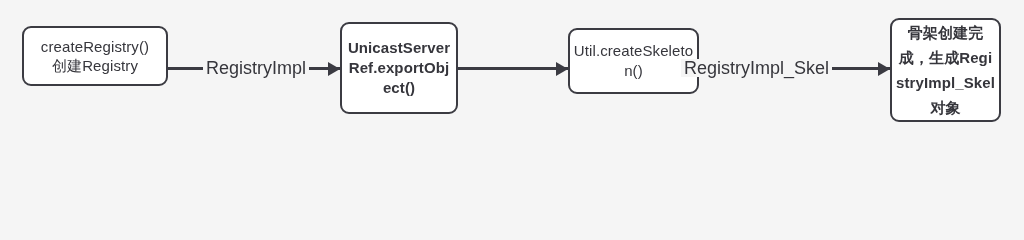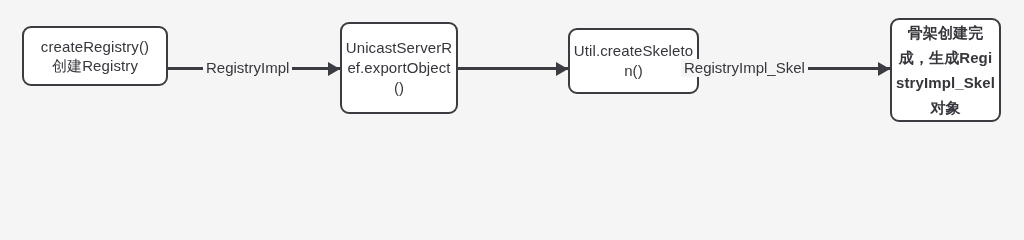--- a/index.html
+++ b/index.html
@@ -44,21 +44,21 @@
     box-sizing: border-box;
     word-break: break-all;
     white-space: normal;
   }
 
   #node-1 { left: 22px;  top: 26px; width: 146px; height: 60px; }
   #node-2 { left: 340px; top: 22px; width: 118px; height: 92px; }
   #node-3 { left: 568px; top: 28px; width: 131px; height: 66px; }
   #node-4 { left: 890px; top: 18px; width: 111px; height: 104px; }
 
-  #node-2 .txt { line-height: 20px; }
+  #node-2 .txt { line-height: 20px; font-weight: bold; }
   #node-3 .txt { line-height: 20px; }
   #node-4 .txt { line-height: 25px; font-weight: bold; }
 
   
   .edge {
     position: absolute;
     height: 3px;
     background: #3b3b42;
   }
   .arrowhead {
@@ -66,21 +66,21 @@
     width: 0;
     height: 0;
     border-top: 7px solid transparent;
     border-bottom: 7px solid transparent;
     border-left: 12px solid #3b3b42;
   }
   .edge-label {
     position: absolute;
     background: #f5f5f5;
     color: #36363c;
-    font-size: 15px;
+    font-size: 18px;
     line-height: 18px;
     padding: 0 3px;
     white-space: nowrap;
   }
 
   
   #edge-1      { left: 168px; top: 67px; width: 172px; }
   #arrow-1     { left: 328px; top: 61.5px; }
   #edge-1-label{ left: 203px; top: 59px; }
 

